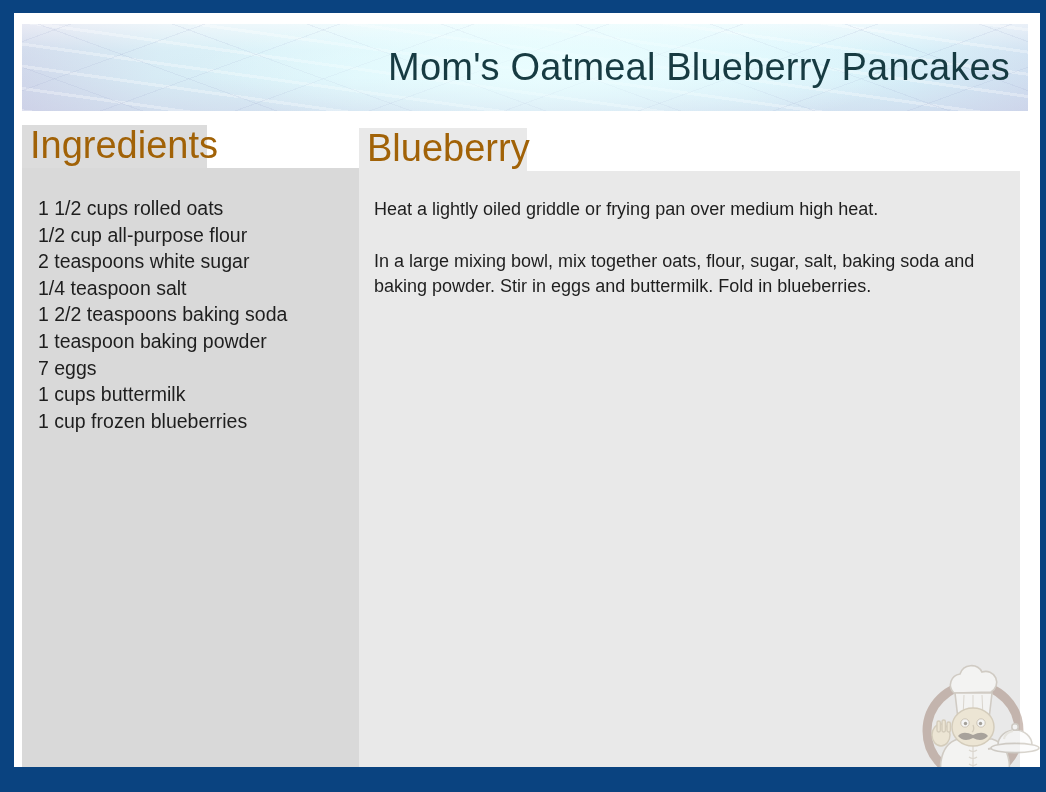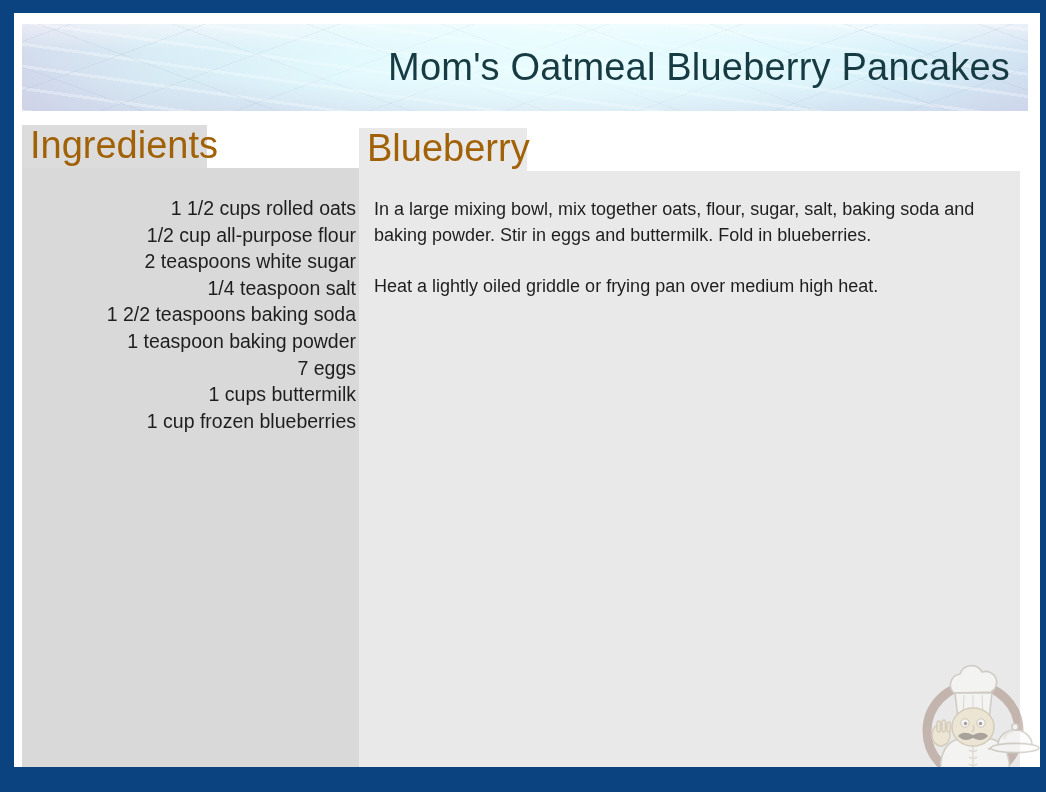--- a/index.html
+++ b/index.html
@@ -156,21 +156,20 @@
     width: 318px;
     list-style: none;
     margin: 0;
     padding: 0;
   }
   .ing-list li {
     font-size: 19.5px;
     line-height: 26.6px;
     color: #1e1e1e;
     white-space: nowrap;
-    text-align: right;
   }
 
   
   .dir-body {
     position: absolute;
     left: 15px;
     top: 26px;
     width: 632px;
   }
   .dir-body p {
@@ -285,22 +284,22 @@
         <li>1 cup frozen blueberries</li>
       </ul>
     </div>
 
     <div class="tab" id="dir-tab">
       <span class="tab-label">Blueberry</span>
     </div>
 
     <div class="panel" id="dir-panel">
       <div class="dir-body panel-inner">
+        <p>Heat a lightly oiled griddle or frying pan over medium high heat.</p>
         <p>In a large mixing bowl, mix together oats, flour, sugar, salt, baking soda and baking powder. Stir in eggs and buttermilk. Fold in blueberries.</p>
-        <p>Heat a lightly oiled griddle or frying pan over medium high heat.</p>
       </div>
     </div>
 
     <div class="chef-wrap">
       <svg viewBox="0 0 130 136" width="130" height="136" aria-hidden="true">
 
         <circle cx="63" cy="78" r="46" fill="none" stroke="#9d8070" stroke-width="9" opacity="0.9"></circle>
 
         <g fill="#fcfcfa" stroke="#bdb4a6" stroke-width="1.6">
           <path d="M44,40

